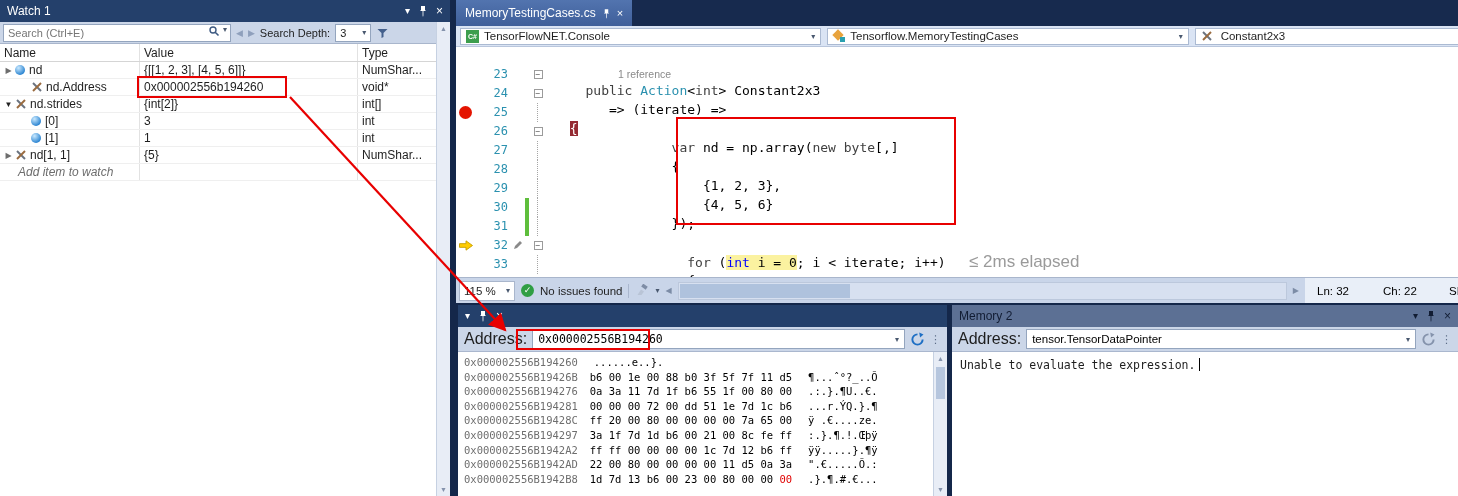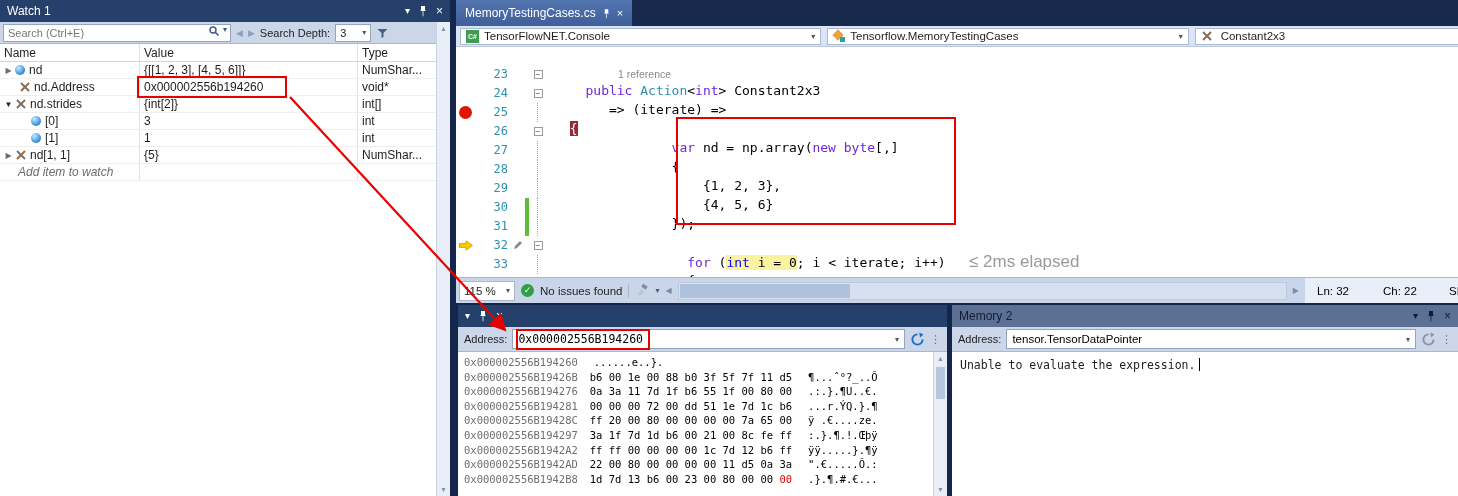--- a/index.html
+++ b/index.html
@@ -88,21 +88,21 @@
   .pcol{width:12px;flex:none;position:relative}
   .pencil{position:absolute;top:4px;left:1px;width:10px;height:10px}
   .cbar{width:6px;flex:none;padding:0 1px;background-clip:content-box}
   .cbar.on{background-color:#5EBE3C}
   .fcol{width:16px;flex:none;position:relative;display:flex;align-items:center;justify-content:center}
   .foldbox{width:9px;height:9px;border:1px solid #9B9B9B;background:#fff;font-size:8px;line-height:7px;text-align:center;color:#555;z-index:1}
   .foldline{position:absolute;top:0;bottom:0;left:7px;border-left:1px dotted #A5A5A5}
   .ctext{flex:1;white-space:pre;font-family:inherit;font-size:inherit;margin:16px}
   .cline.lens .ctext{padding-left:56px}
   .tok-p{color:#000}
-  .tok-k{color:#6d28d9}
+  .tok-k{color:#404040}
   .tok-t{color:#2B91AF}
   .tok-bp{background:#942A32;color:#fff}
   .tok-h{background:#FBF2A0;color:#000}
   .tok-hk{background:#FBF2A0;color:#0000FF}
   .tok-perf{color:#9A9A9A;font-size:17px;font-family:"Liberation Sans",sans-serif}
   .tok-lens{color:#8a8a8a;font-size:10.5px;font-family:"Liberation Sans",sans-serif}
 
   
   .statusbar{position:absolute;left:0;right:0;top:277px;height:26px;background:#C9D5E9;border-top:1px solid #A9B6CC;
              display:flex;align-items:center;gap:6px;padding:0 3px;font-size:11.5px}
@@ -111,21 +111,21 @@
   .vsep{width:1px;height:14px;background:#AAB7CE}
   .harrow{font-size:8px;color:#7C8CA6}
   .hscroll{flex:1;height:18px;background:#D7E0F0;border:1px solid #BCC8DC;position:relative}
   .hthumb{position:absolute;left:1px;top:1px;bottom:1px;width:170px;background:#AFC2DD}
   .statright{height:100%;background:#E9EFF8;display:flex;align-items:center;padding:0 12px}
   .stat{width:66px;color:#000}
   .stat.small{width:48px}
 
   
   .mtoolbar{height:25px;background:#CBD6E8;display:flex;align-items:center;gap:5px;padding:0 6px;border-bottom:1px solid #AAB7CE}
-  .addr-label{font-size:11px;white-space:nowrap}
+  .addr-label{font-size:16px;white-space:nowrap}
   .addr-combo{flex:1;height:20px;background:#fff;border:1px solid #94A5BE;display:flex;align-items:center;gap:4px;padding:0 5px}
   .addr-combo input{flex:1;min-width:0;border:0;outline:0;background:transparent;color:#000}
   .addr-combo input.mono{font-family:"DejaVu Sans Mono",monospace;font-size:11.5px}
   .addr-combo input.sans{font-family:"Liberation Sans",sans-serif;font-size:11.5px}
   .refresh{flex:none;width:15px;height:15px}
   .refresh.blue{color:#1E6FC4}
   .refresh.gray{color:#8593AC}
   .overflowi{color:#5A6B86;font-size:11px}
   .mem-rows{position:absolute;top:47px;left:6px;right:16px;bottom:0;padding-top:3px;overflow:hidden;
             font-family:"DejaVu Sans Mono",monospace;font-size:10.5px}
@@ -204,21 +204,21 @@
             <span>nd</span>
           </div>
           <div class="wc cval">
             <span>{[[1, 2, 3], [4, 5, 6]]}</span>
           </div>
           <div class="wc ctype">
             <span>NumShar...</span>
           </div>
         </div>
         <div class="wrow">
-          <div class="wc cname" style="padding-left:6px">
+          <div class="wc cname" style="padding-left:18px">
             <span class="expander"></span>
             <svg class="wrench" viewBox="0 0 12 12">
               <line x1="2" y1="2" x2="10" y2="10" stroke="#6A7380" stroke-width="2"></line>
               <line x1="2" y1="10" x2="10" y2="2" stroke="#9A6B3F" stroke-width="2"></line>
             </svg>
             <span>nd.Address</span>
           </div>
           <div class="wc cval">
             <span>0x000002556b194260</span>
           </div>

